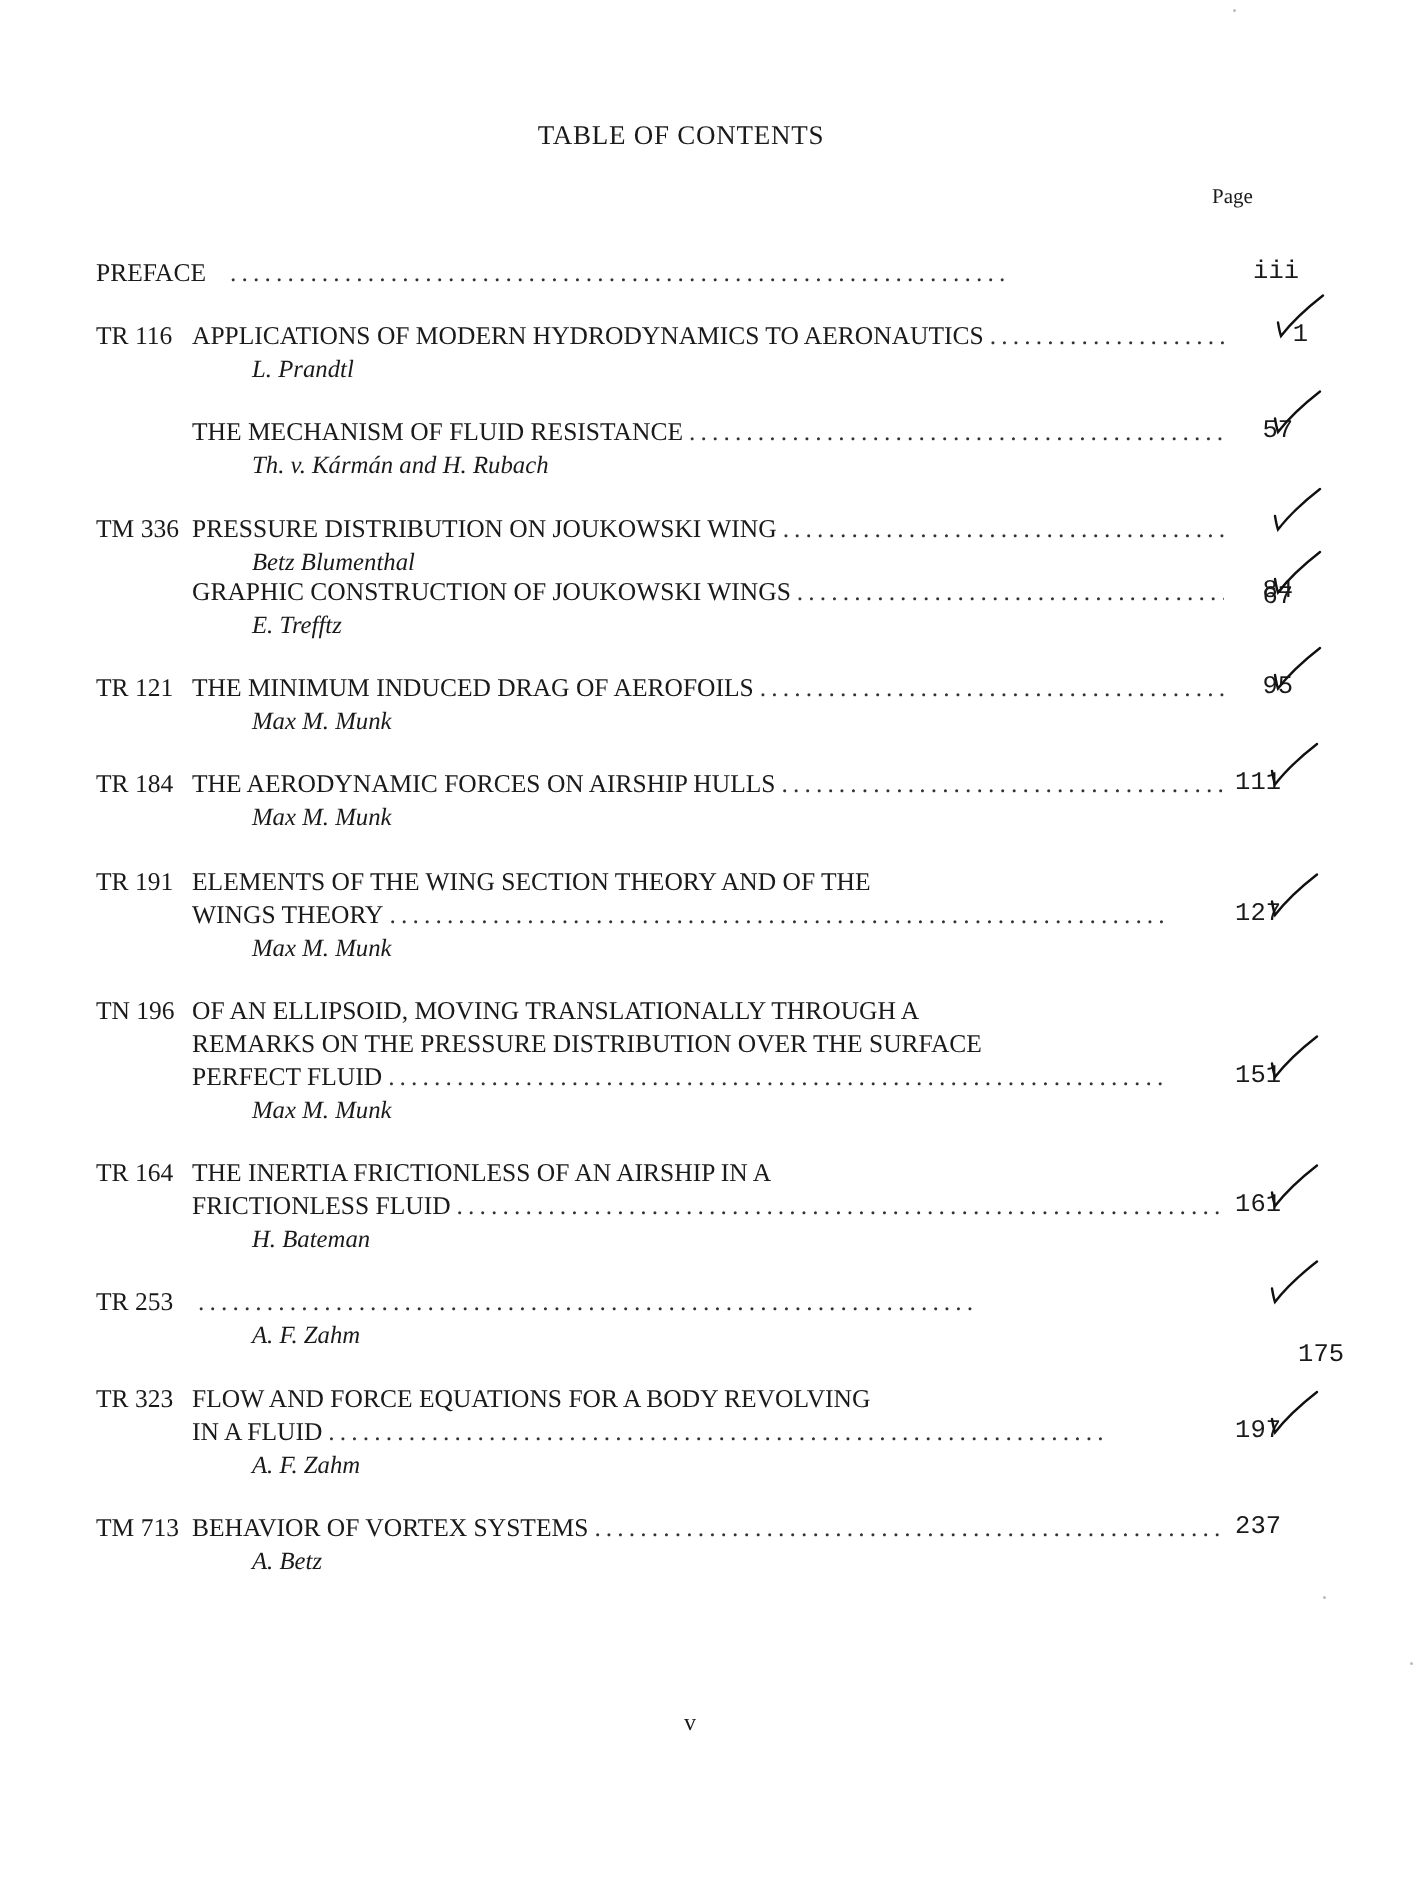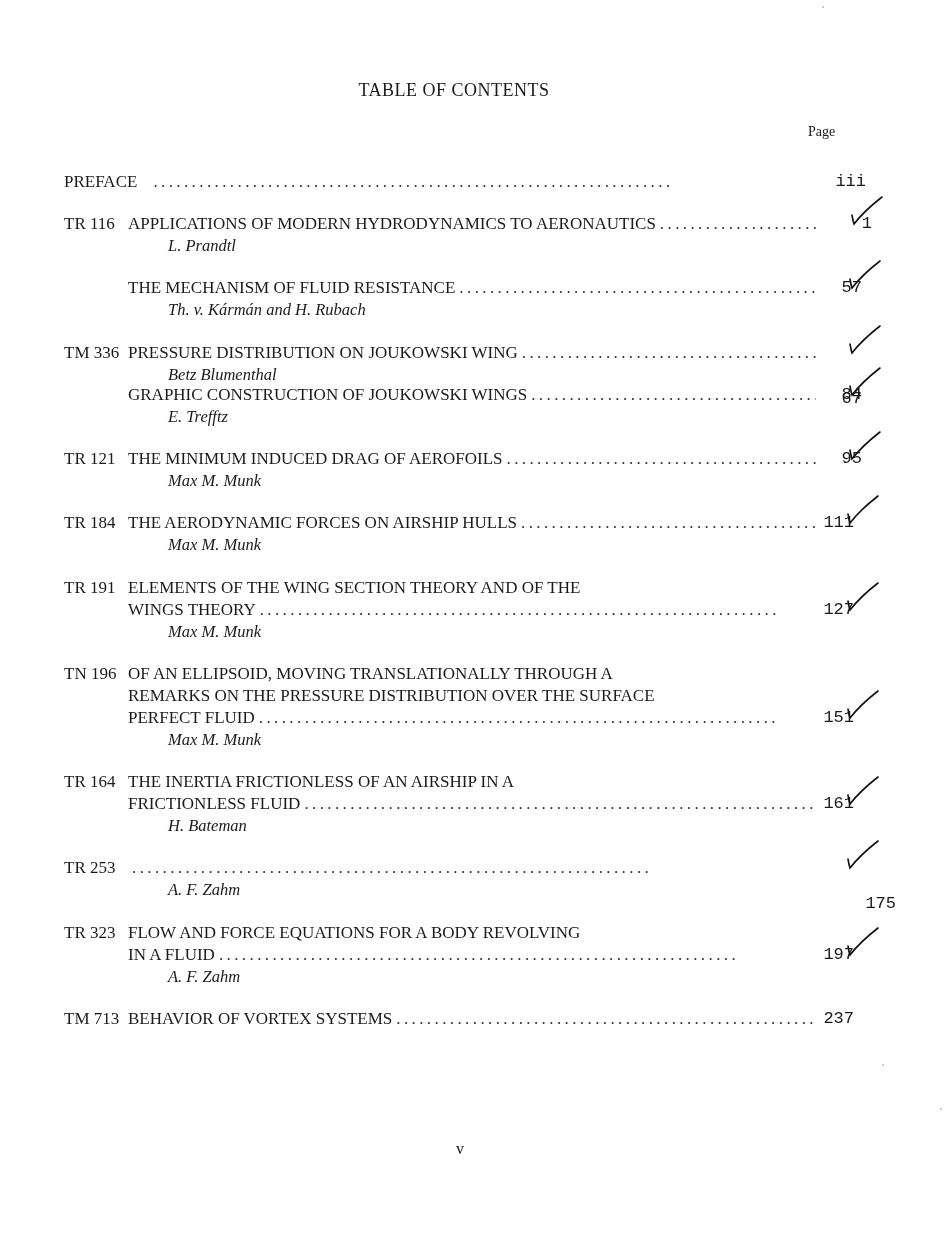--- a/index.html
+++ b/index.html
@@ -213,20 +213,21 @@
           <path d="M6 24 Q7 30 8 33 Q18 20 36 6" fill="none" stroke="#111" stroke-width="1.6" stroke-linecap="round"></path>
         </svg></div>
     </div>
     <div class="entry" style="top: 1008px;">
       <div class="code">TM 713</div>
       <div class="body">
         <div class="line">
           <span class="txt">BEHAVIOR OF VORTEX SYSTEMS</span>
           <span class="dots">....................................................................</span>
         </div>
+        <div class="author">A. Betz</div>
       </div>
       <div class="pg" style="top: 0px; left: 750px;">237</div>
     </div>
   </div>
 
 <div class="footer">v</div>
 
 <div class="speck" style="left:822px;top:6px;"></div>
 <div class="speck" style="left:882px;top:1064px;"></div>
 <div class="speck" style="left:940px;top:1108px;"></div>

